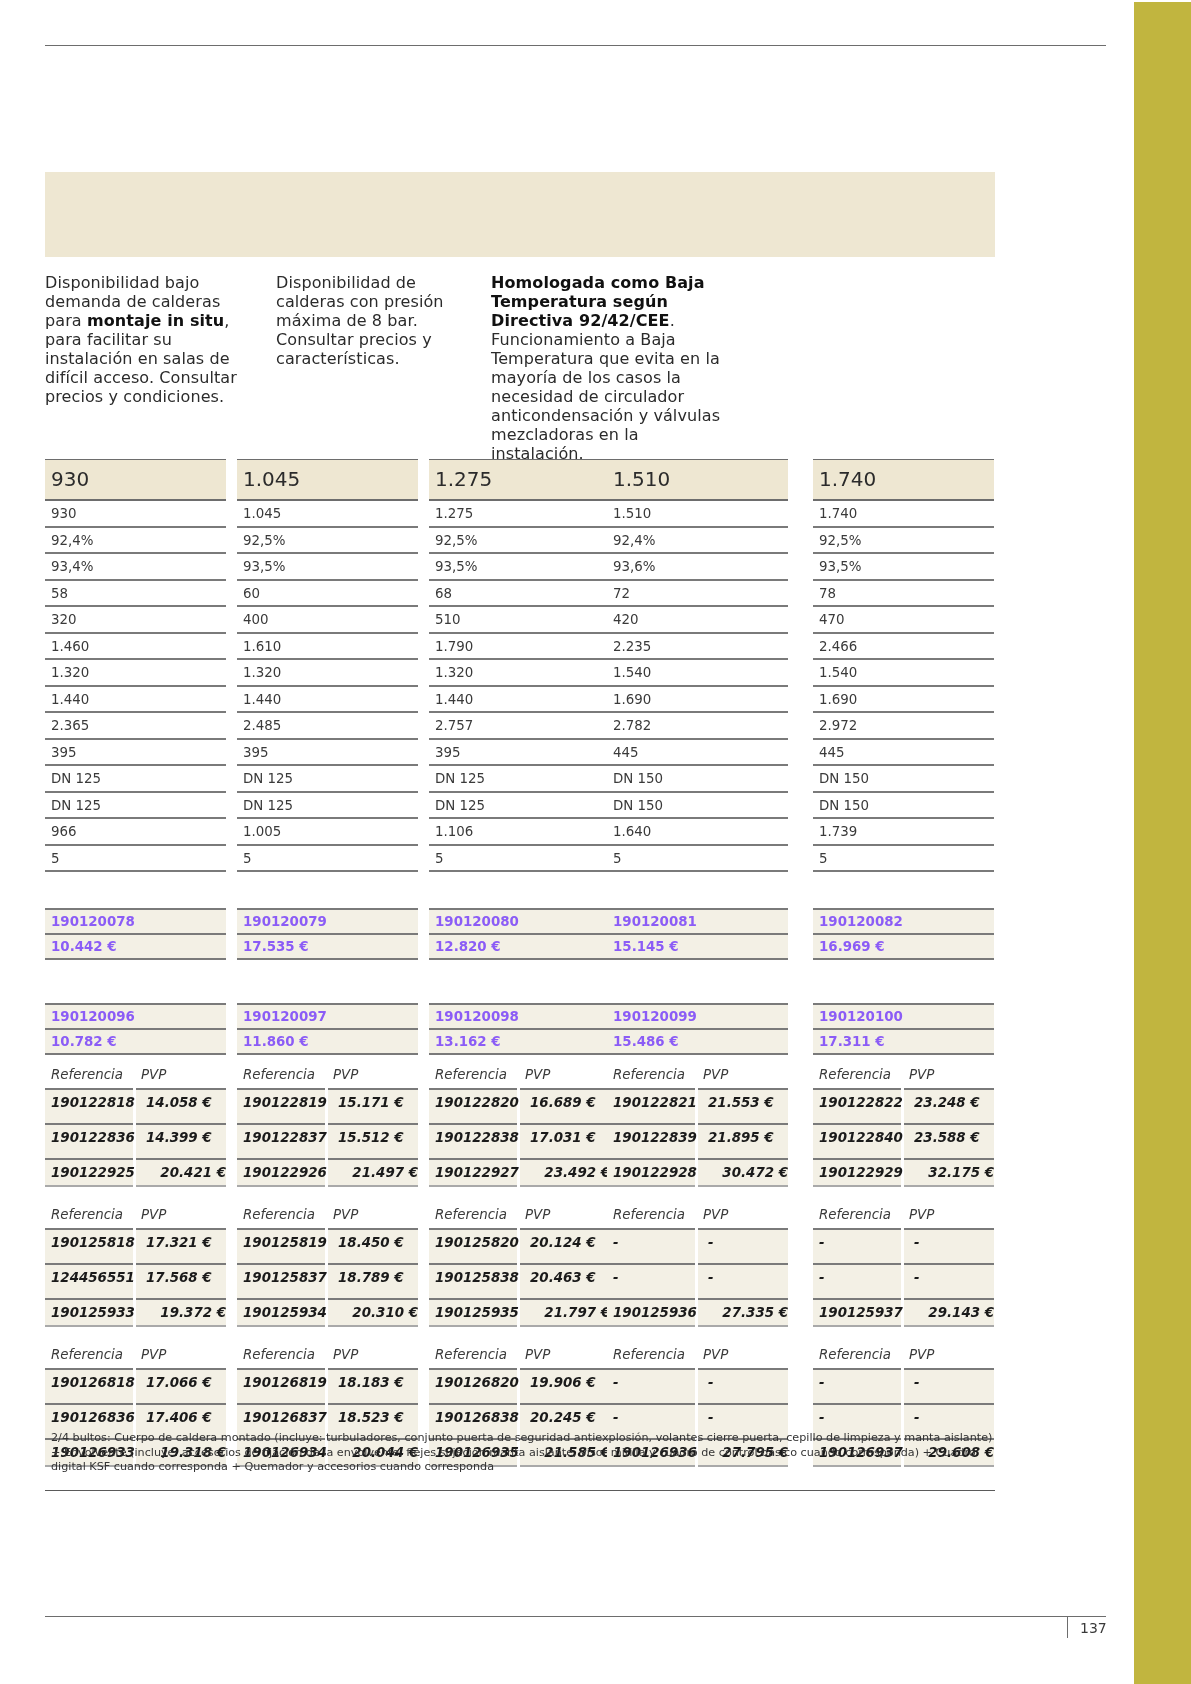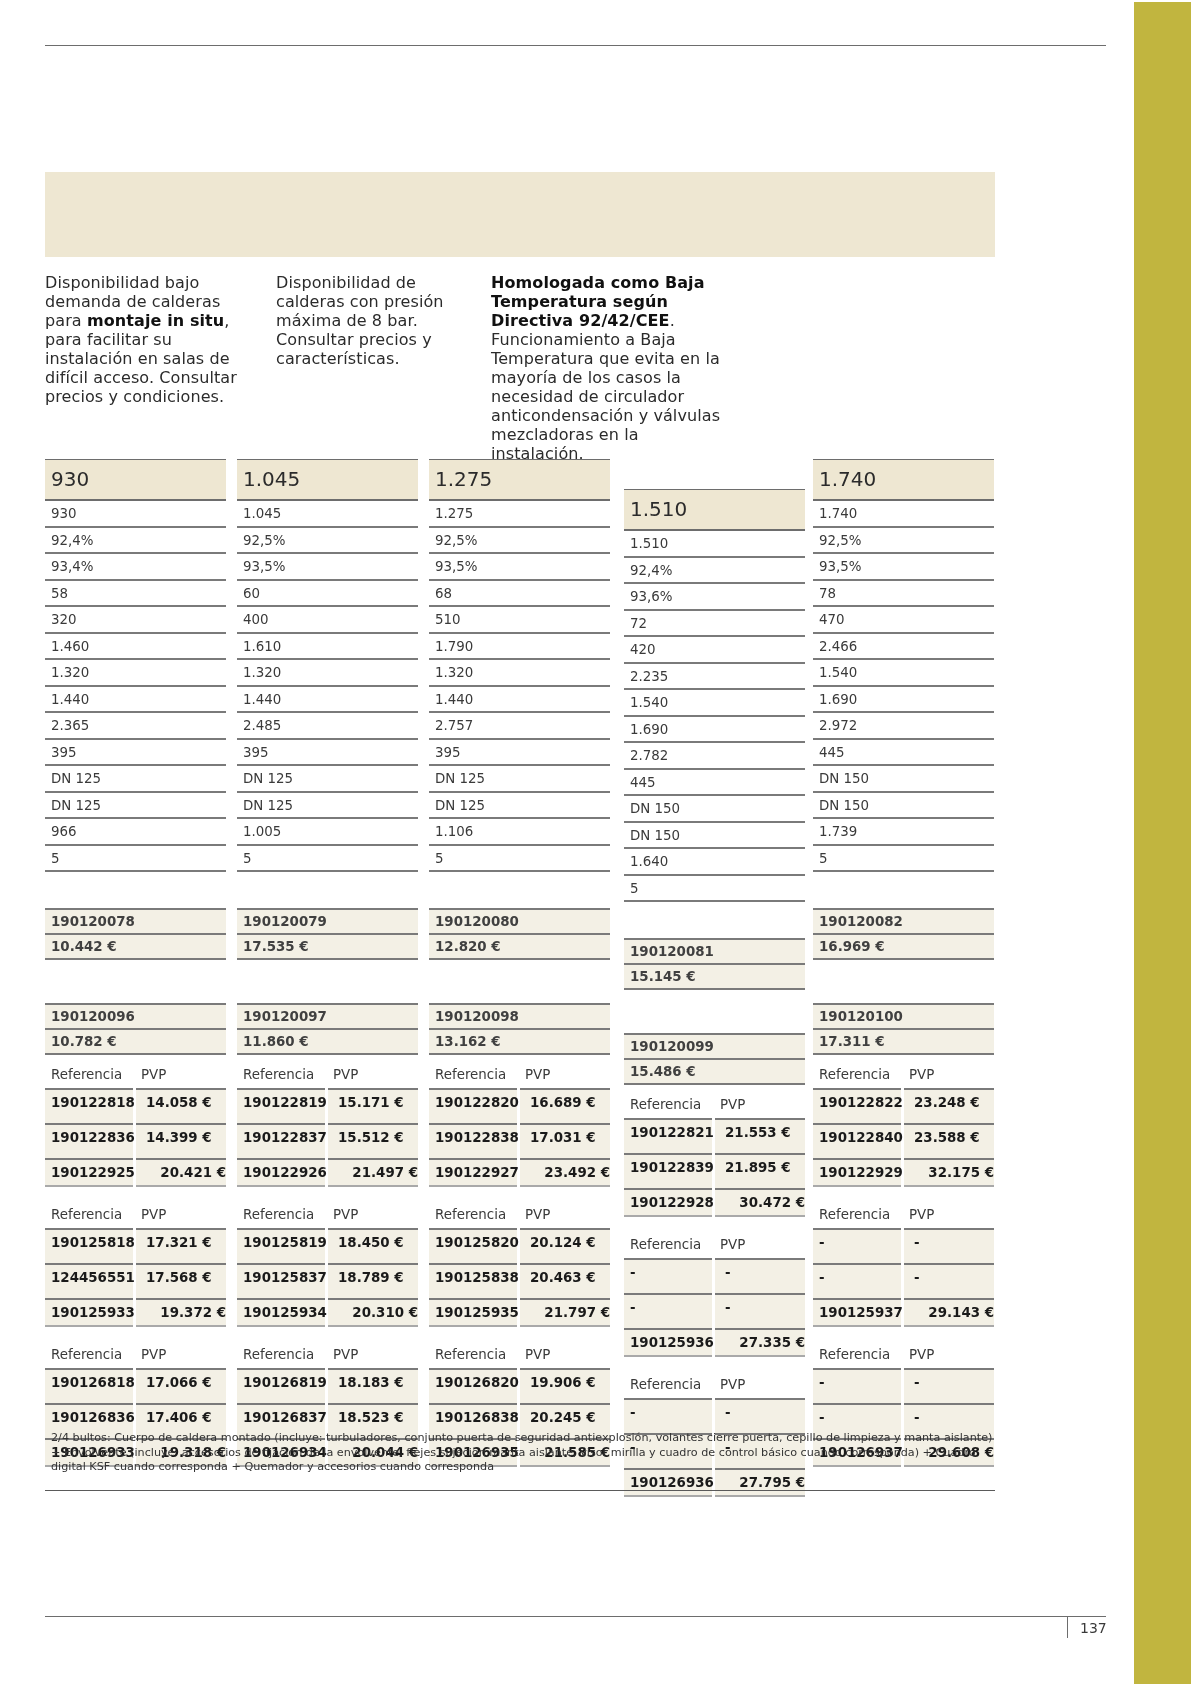--- a/index.html
+++ b/index.html
@@ -12,54 +12,54 @@
   .top-rule { position: absolute; left: 45px; top: 45px; width: 1061px; height: 1px; background: #6d6d6d; }
   .banner { position: absolute; left: 45px; top: 172px; width: 950px; height: 85px; background: #eee7d2; }
 
   .note { position: absolute; top: 273px; font-size: 16px; line-height: 19px; color: #2b2b2b; letter-spacing: 0.1px; }
   .note b { font-weight: bold; color: #111; }
   .note1 { left: 45px; width: 205px; }
   .note2 { left: 276px; width: 195px; }
   .note3 { left: 491px; width: 240px; }
 
   .col { position: absolute; width: 181px; }
-  .c0 { left: 45px; } .c1 { left: 237px; } .c2 { left: 429px; } .c3 { left: 624px; margin-top: 30px; } .c4 { left: 813px; }
+  .c0 { left: 45px; } .c1 { left: 237px; } .c2 { left: 429px; } .c3 { left: 607px; } .c4 { left: 813px; }
 
   .spec { top: 459px; }
   .spec-head {
     height: 39px; background: #eee7d2; border-top: 1px solid #6d6d6d; border-bottom: 2px solid #6d6d6d;
     font-size: 20px; line-height: 39px; padding-left: 6px; color: #2b2b2b; box-sizing: content-box;
   }
   .spec-row {
     height: 24.5px; border-bottom: 2px solid #7a7a7a; font-size: 13.4px; line-height: 25px;
     padding-left: 6px; color: #3a3a3a;
   }
 
   .price-block { }
   .pb1 { top: 908px; }
   .pb2 { top: 1003px; }
   .pb-row {
     height: 23px; background: #f3f0e5; border-top: 2px solid #7a7a7a;
-    font-size: 13.4px; line-height: 23px; font-weight: bold; padding-left: 6px; color: #404040;
+    font-size: 13.4px; line-height: 23px; font-weight: bold; padding-left: 6px; color: #8b5cf6;
   }
   .pb-row.last { border-bottom: 2px solid #7a7a7a; }
 
   .ref-table { top: 1062px; }
   .ref-hdr { display: flex; height: 26px; font-size: 13.4px; line-height: 26px; color: #3a3a3a; }
   .ref-hdr span:first-child { width: 90px; padding-left: 6px; }
   .ref-hdr span:last-child { padding-left: 0; }
   .ref-row { display: flex; height: 35px; border-radius: 11px; }
   .ref-row .cell {
     background: #f3f0e5; border-top: 2px solid #7a7a7a;
     font-size: 13.4px; line-height: 26px; font-weight: bold; color: #1a1a1a; box-sizing: border-box;
   }
   .ref-row .cell.ref { width: 88px; padding-left: 6px; margin-right: 3px; }
   .ref-row .cell.pvp { width: 90px; padding-left: 10px; }
   .ref-row.last .cell { border-bottom: 2px solid #a9a9a9; height: 29px; text-align: right; }
-  .ref-group { margin-bottom: 9px; }
+  .ref-group { margin-bottom: 9px; font-style: italic; }
 
   .footnote {
     position: absolute; left: 51px; top: 1431px; width: 950px;
     font-size: 11.2px; line-height: 14.5px; color: #333;
   }
   .foot-rule { position: absolute; left: 45px; top: 1490px; width: 950px; height: 1px; background: #5a5a5a; }
   .bottom-rule { position: absolute; left: 45px; top: 1616px; width: 1061px; height: 1px; background: #6d6d6d; }
   .page-divider { position: absolute; left: 1067px; top: 1616px; width: 1px; height: 22px; background: #6d6d6d; }
   .page-number { position: absolute; left: 1080px; top: 1620px; font-size: 14px; color: #3a3a3a; }
 </style>

